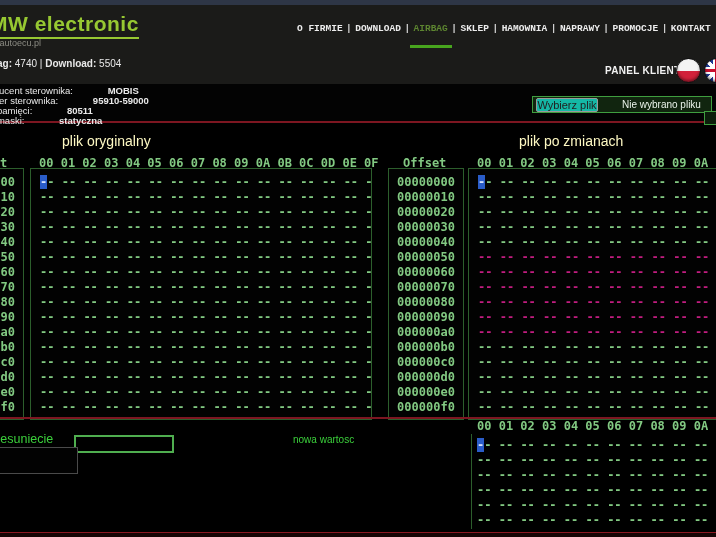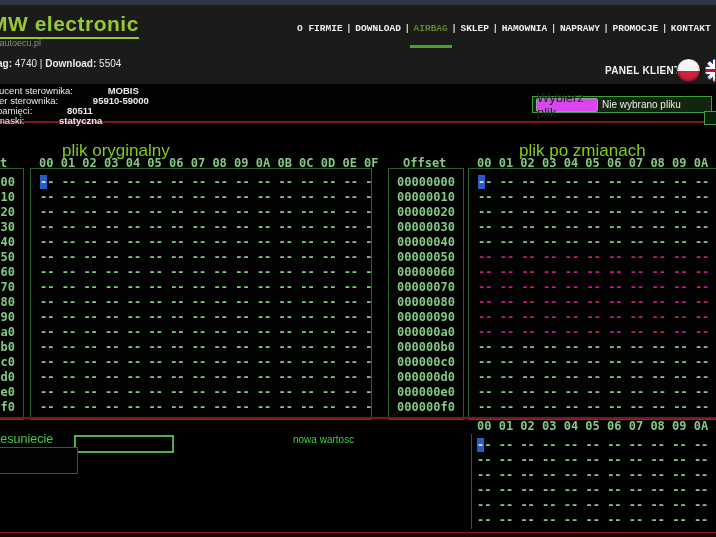--- a/index.html
+++ b/index.html
@@ -32,27 +32,27 @@
       linear-gradient(45deg,transparent 45%,#fff 45%,#fff 55%,transparent 55%),
       linear-gradient(-45deg,transparent 45%,#fff 45%,#fff 55%,transparent 55%);
       background-color:#1f3a93;}
 
   
   #info-bar{left:0;top:84px;width:716px;height:37px;background:#030303;border-bottom:2px solid #7d1621;}
   .info-line{position:absolute;left:-21px;font-size:9.5px;color:#e9e9e9;white-space:nowrap;}
   .info-line b{font-weight:bold;padding-left:32px;}
   #file-input{left:532px;top:12px;width:178px;height:15px;border:1px solid #3f9e3f;
       background:#11250f;display:flex;align-items:center;}
-  #file-button{margin-left:3px;width:60px;height:12px;background:#d946ef;border:1px solid #9a9a9a;
-      border-radius:2px;color:#222;font-size:13px;display:flex;align-items:center;justify-content:center;cursor:pointer;}
-  #file-status{margin-left:4px;font-size:10px;color:#e9f2e9;white-space:nowrap;}
+  #file-button{margin-left:3px;width:60px;height:12px;background:#14b8a6;border:1px solid #9a9a9a;
+      border-radius:2px;color:#222;font-size:11px;display:flex;align-items:center;justify-content:center;cursor:pointer;}
+  #file-status{margin-left:24px;font-size:10px;color:#e9f2e9;white-space:nowrap;}
   #file-extra-box{left:704px;top:27px;width:20px;height:12px;border:1px solid #3f9e3f;background:#0c1e0c;}
 
   
-  .panel-title{font-size:17px;color:#84cc16;white-space:nowrap;margin-top:8px;}
+  .panel-title{font-size:14px;color:#fef9c3;white-space:nowrap;}
   .mono{font-family:"DejaVu Sans Mono",monospace;font-size:12px;font-weight:bold;color:#82c982;white-space:nowrap;}
   .hex-box{border:1px solid #2c5e2c;background:#020202;overflow:hidden;}
   .hex-rows{padding-top:6px;line-height:15px;}
   .offset-box .hex-rows div{text-align:center;}
   .data-box .hex-rows div{padding-left:9px;}
   .byte{display:inline;}
   .byte.changed{color:#c01d7f;}
   .cursor{background:#2a5cc8;color:#d5e2ff;}
 
   #left-title{left:62px;top:133px;}

